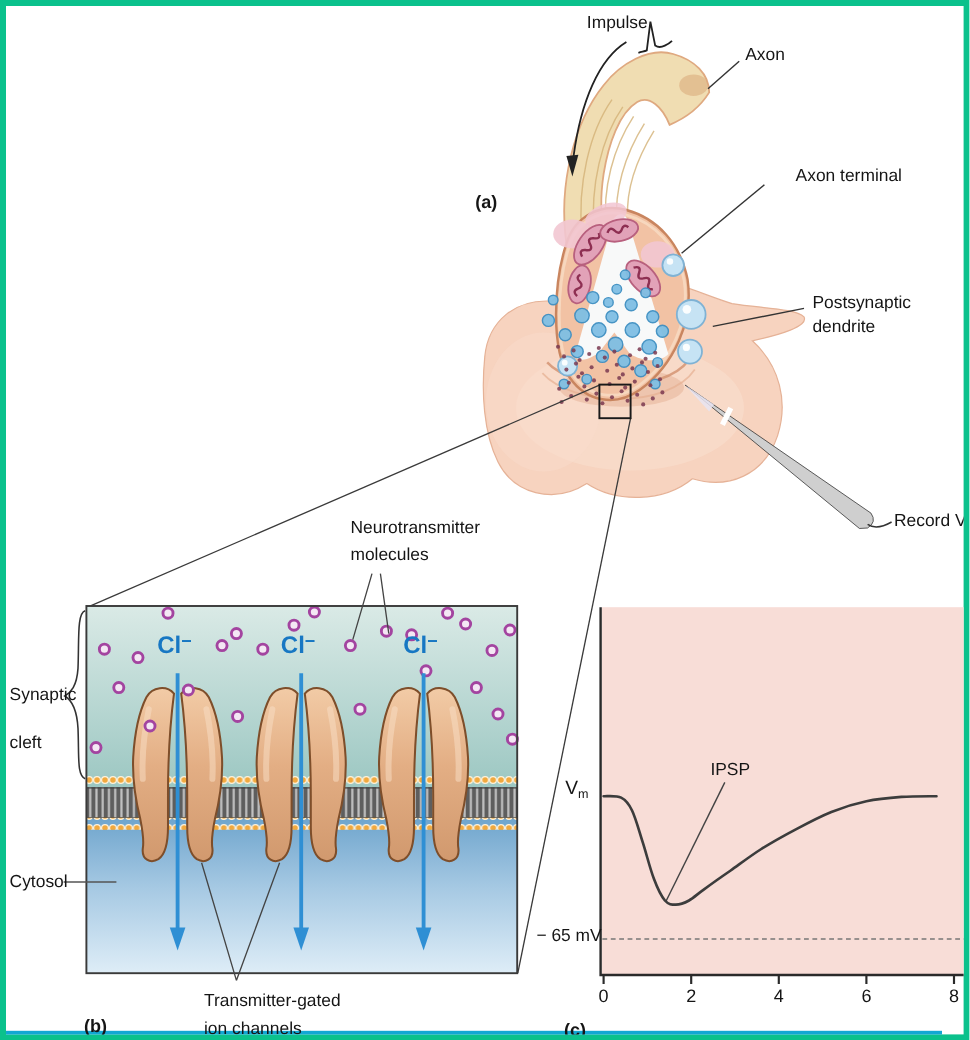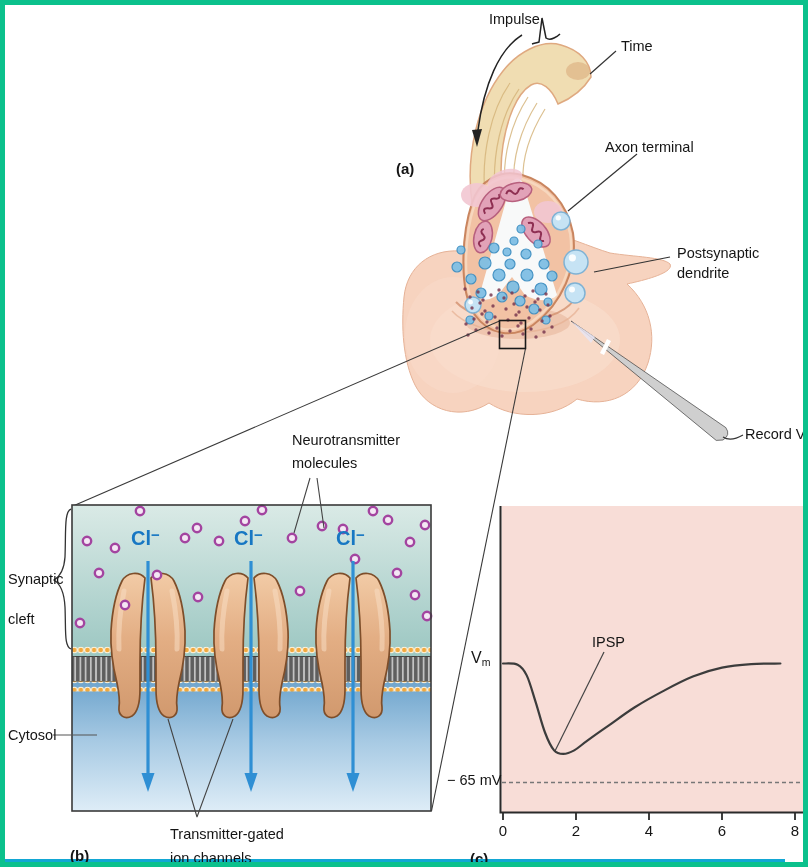--- a/index.html
+++ b/index.html
@@ -284,23 +284,23 @@
   <path d="M498,658.5C500.4,658.7 508.6,657.7 512.6,659.7C516.6,661.7 518.7,664.1 521.7,670.4C524.8,676.7 527.8,688.3 530.9,697.8C533.9,707.3 536.9,719.6 540.0,727.5C543.0,735.5 546.1,741.8 549.1,745.4C552.1,748.9 554.9,748.9 558.2,748.9C561.6,748.9 565.2,747.6 569.2,745.4C573.1,743.2 576.2,740.0 582.0,735.9C587.7,731.7 595.9,725.9 603.9,720.4C611.8,714.8 620.3,708.3 629.4,702.5C638.5,696.8 648.9,691.0 658.6,685.9C668.3,680.7 678.1,675.5 687.8,671.6C697.5,667.7 707.3,664.7 717.0,662.7C726.7,660.6 736.5,659.8 746.2,659.1C755.9,658.4 770.5,658.6 775.4,658.5" fill="none" stroke="#3C3C3C" stroke-width="2.2" stroke-linecap="round"></path>
         <line x1="498" y1="807.5" x2="498" y2="815" stroke="#2A2A2A" stroke-width="1.8"></line>
         <line x1="571" y1="807.5" x2="571" y2="815" stroke="#2A2A2A" stroke-width="1.8"></line>
         <line x1="644" y1="807.5" x2="644" y2="815" stroke="#2A2A2A" stroke-width="1.8"></line>
         <line x1="717" y1="807.5" x2="717" y2="815" stroke="#2A2A2A" stroke-width="1.8"></line>
         <line x1="790" y1="807.5" x2="790" y2="815" stroke="#2A2A2A" stroke-width="1.8"></line>
       </g>
 </svg>
 
 <div class="lbl" style="left:484px;top:6px">Impulse</div>
-<div class="lbl" style="left:616px;top:33px">Time</div>
+<div class="lbl" style="left:616px;top:33px">Axon</div>
 <div class="lbl letter" style="left:391px;top:155px">(a)</div>
-<div class="lbl" style="left:600px;top:134px">Axon terminal</div>
+<div class="lbl" style="left:658px;top:134px">Axon terminal</div>
 <div class="lbl" style="left:672px;top:240px">Postsynaptic</div>
 <div class="lbl" style="left:672px;top:260px">dendrite</div>
 <div class="lbl" style="left:740px;top:421px"><span>Record V</span><span class="sub">m</span></div>
 
 <div class="lbl" style="left:287px;top:427px">Neurotransmitter</div>
 <div class="lbl" style="left:287px;top:450px">molecules</div>
 <div class="lbl" style="left:3px;top:566px">Synaptic</div>
 <div class="lbl" style="left:3px;top:606px">cleft</div>
 <div class="lbl" style="left:3px;top:722px">Cytosol</div>
 <div class="lbl cl" style="left: 126px; top: 521px; color: rgb(23, 119, 195);"><span>Cl</span><span class="sup">−</span></div>

